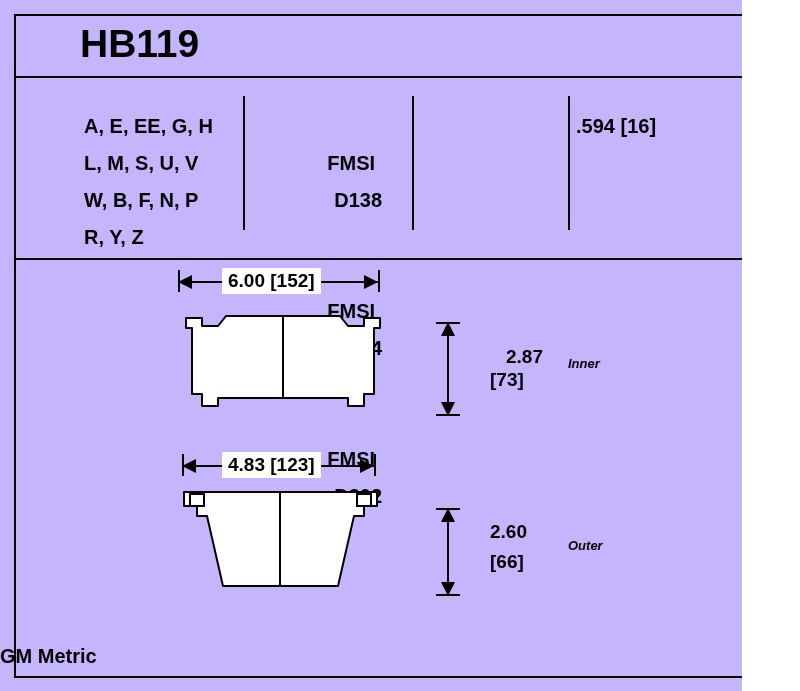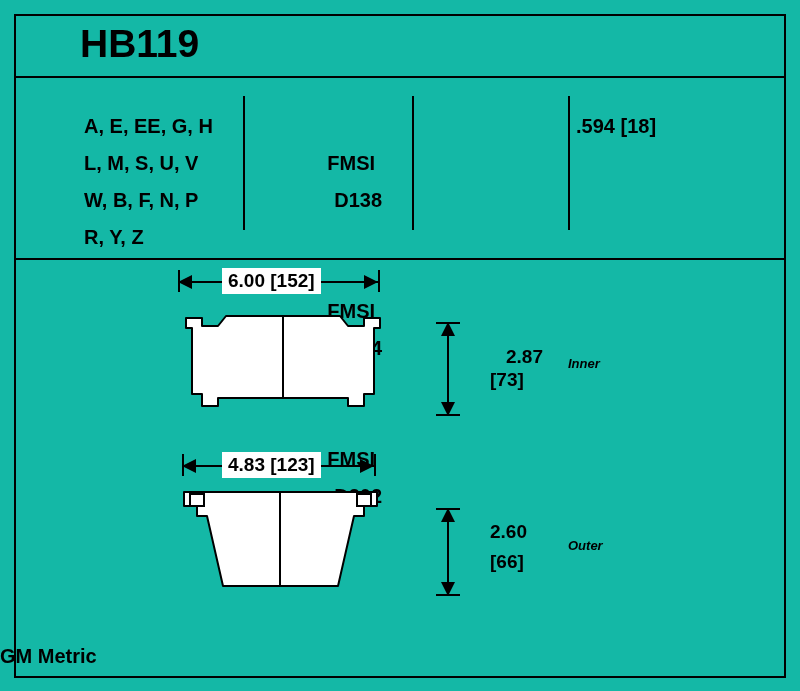--- a/index.html
+++ b/index.html
@@ -6,23 +6,23 @@
     margin: 0;
     padding: 0;
     background: #ffffff;
   }
   body {
     font-family: "Liberation Sans", sans-serif;
     color: #000000;
   }
   #sheet {
     position: relative;
-    width: 800px;
+    width: 742px;
     height: 691px;
-    background: #14b8a6;
+    background: #c4b5fd;
     overflow: hidden;
   }
   
   .frame-line {
     position: absolute;
     background: #000000;
   }
   .frame-top    { left: 14px;  top: 14px;  width: 772px; height: 2px; }
   .frame-bottom { left: 14px;  top: 676px; width: 772px; height: 2px; }
   .frame-left   { left: 14px;  top: 14px;  width: 2px;   height: 664px; }
@@ -173,21 +173,21 @@
     <div class="row">
       <span>FMSI</span>
       <span style="display:inline-block;width:14px"></span><span>D154</span>
     </div>
     <div class="row">
       <span>FMSI</span>
       <span style="display:inline-block;width:14px"></span><span>D202</span>
     </div>
   </div>
 
-  <div class="thickness">.594 [18]</div>
+  <div class="thickness">.594 [16]</div>
 
   <div class="frame-line rule-under-codes"></div>
 
   <div class="dim-h" style="left:182px; top:281px; width:196px;"></div>
   <div class="arrow arrow-left" style="left:178px; top:275px;"></div>
   <div class="arrow arrow-right" style="left:364px; top:275px;"></div>
   <div class="dim-v" style="left:178px; top:270px; height:22px;"></div>
   <div class="dim-v" style="left:378px; top:270px; height:22px;"></div>
   <div class="dim-label" style="left:222px; top:268px; background:#ffffff; padding:0 6px;">6.00 [152]</div>
 

